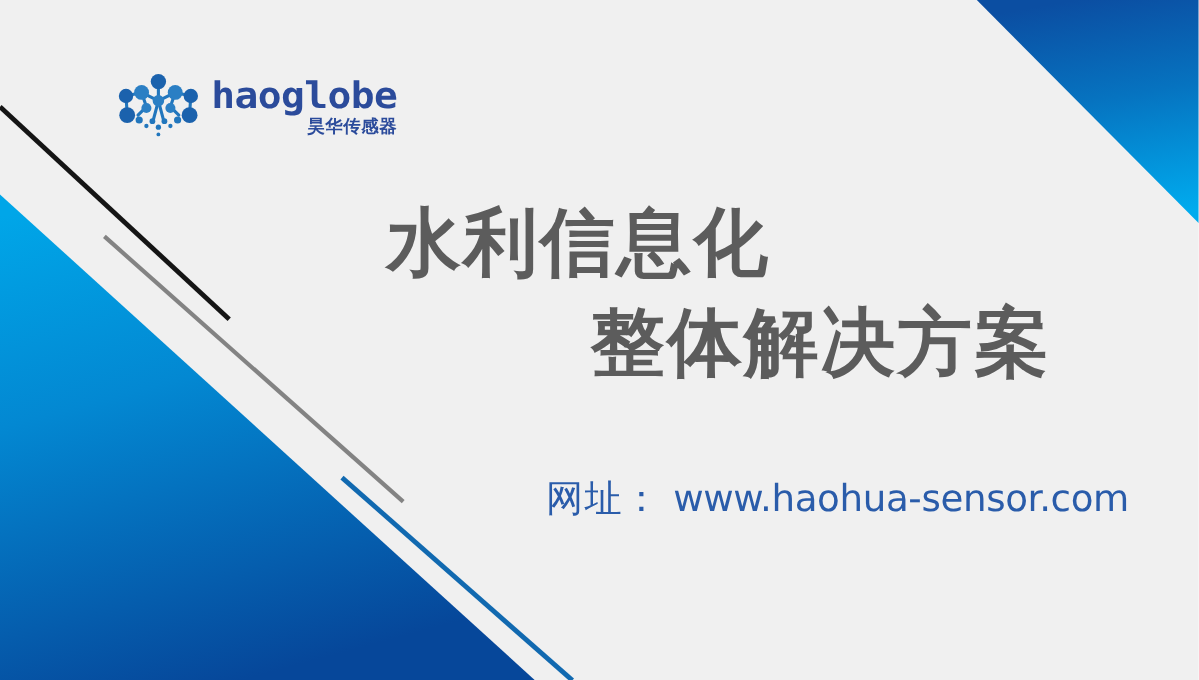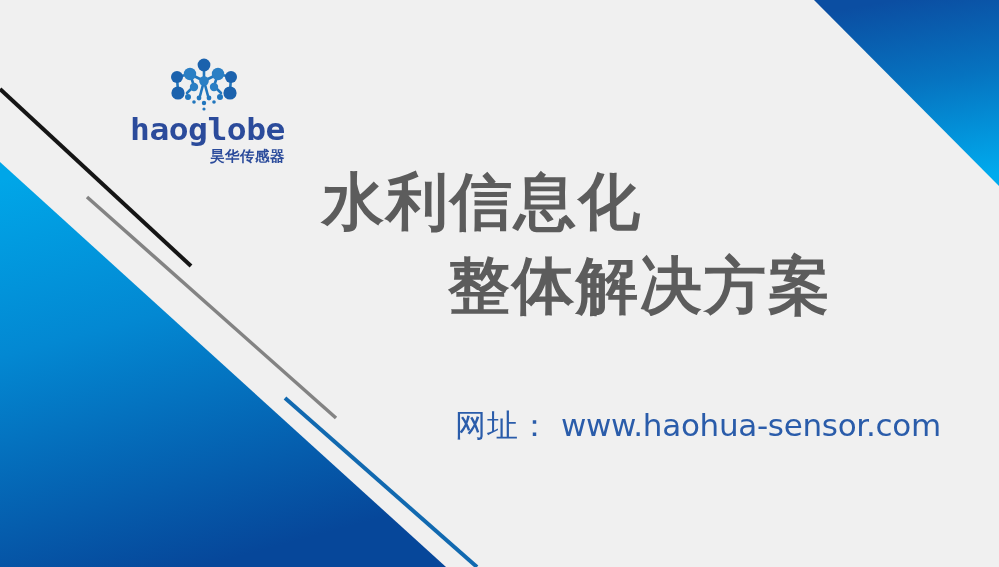--- a/index.html
+++ b/index.html
@@ -24,21 +24,20 @@
 
   
   #logo {
     position: absolute;
     left: 96px;
     top: 57px;
     width: 215px;
     height: 62px;
     display: flex;
     align-items: center;
-    flex-direction: column;
   }
   #logo-mark {
     width: 72px;
     height: 56px;
     flex: 0 0 auto;
   }
   #logo-text {
     margin-left: 8px;
     display: flex;
     flex-direction: column;
@@ -72,27 +71,27 @@
   .title-line {
     font-family: "DejaVu Sans", sans-serif;
     font-weight: bold;
     font-size: 62px;
     line-height: 1.36;
     color: #5c5c5c;
     letter-spacing: 2px;
     white-space: nowrap;
   }
   #title-line-1 { padding-left: 322px; }
-  #title-line-2 { padding-left: 448px; }
+  #title-line-2 { padding-left: 448px; margin-left: 44px; }
 
   
   #website {
     position: absolute;
     left: 455px;
-    top: 405px;
+    top: 395px;
     font-size: 31px;
     color: #2a5caa;
     white-space: nowrap;
     display: flex;
     align-items: baseline;
   }
   #website-label {
     font-family: "DejaVu Sans", sans-serif;
     letter-spacing: 1px;
   }

